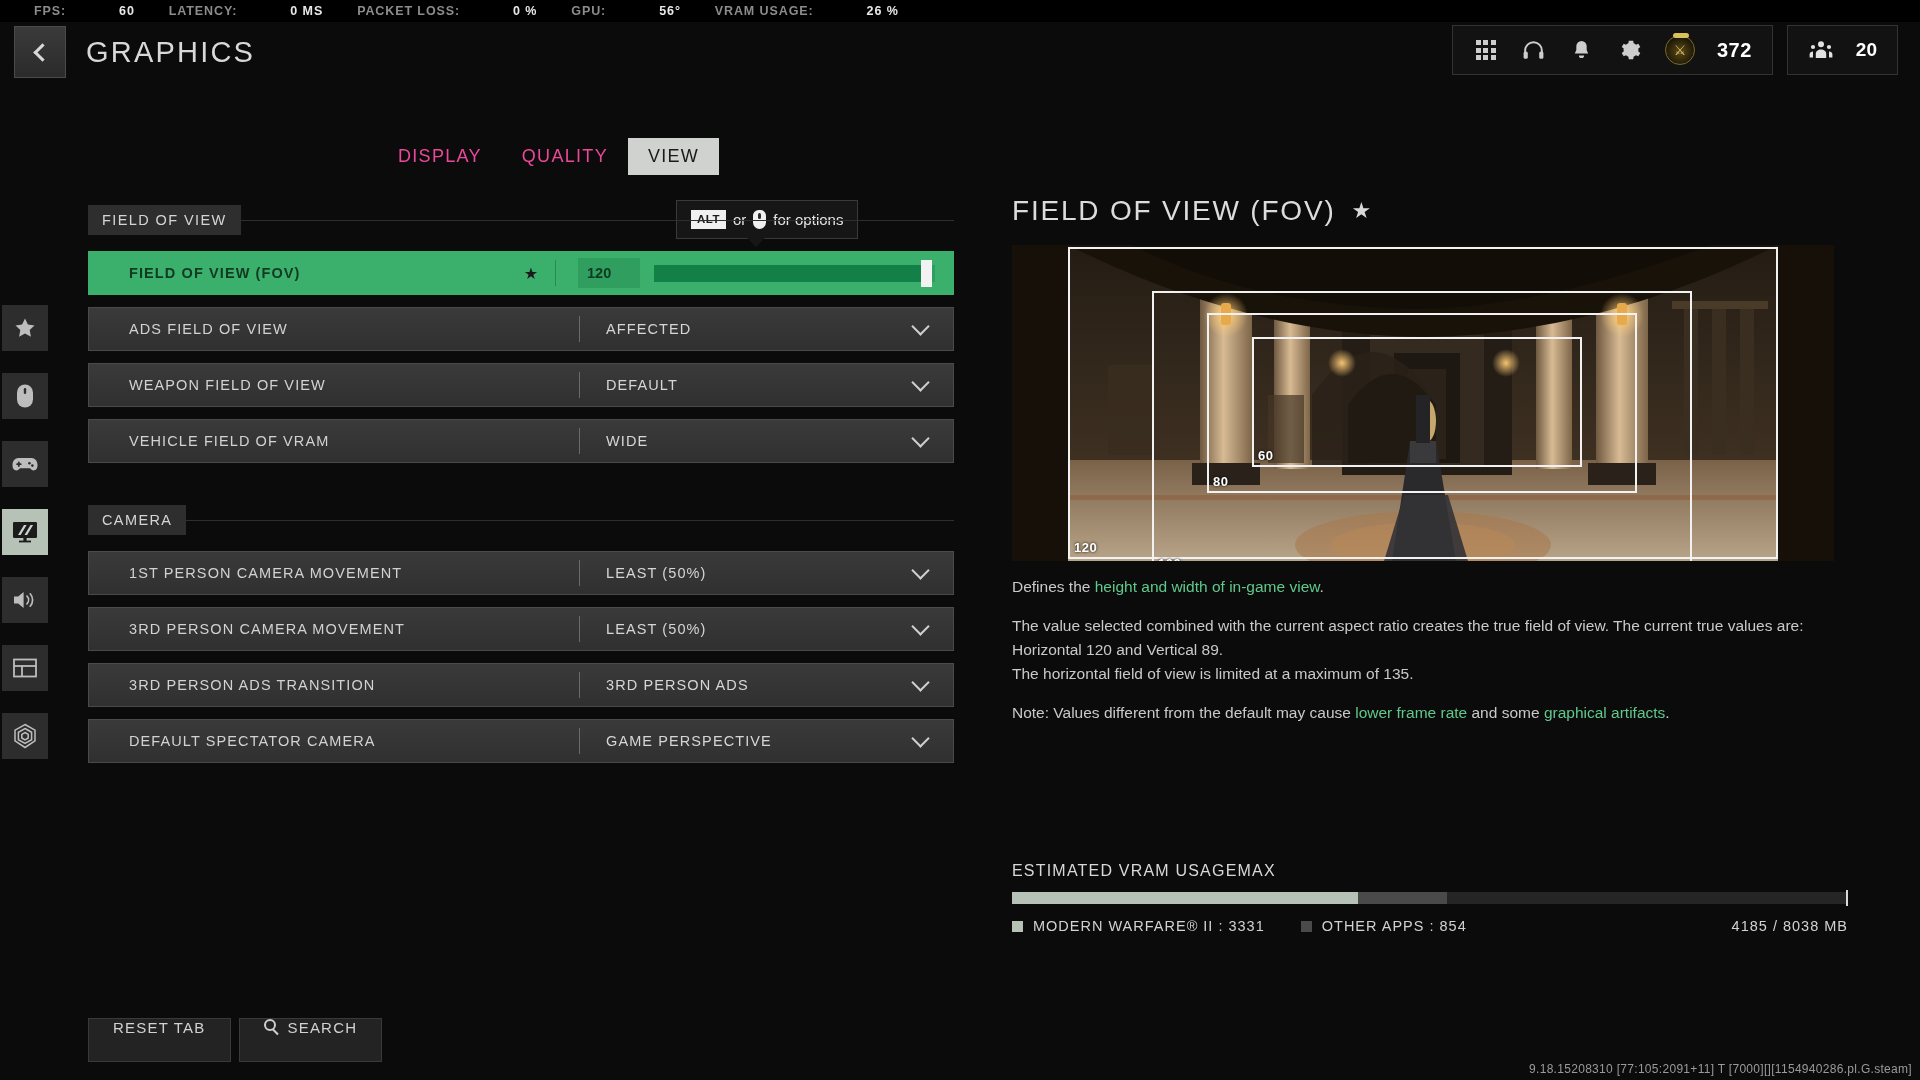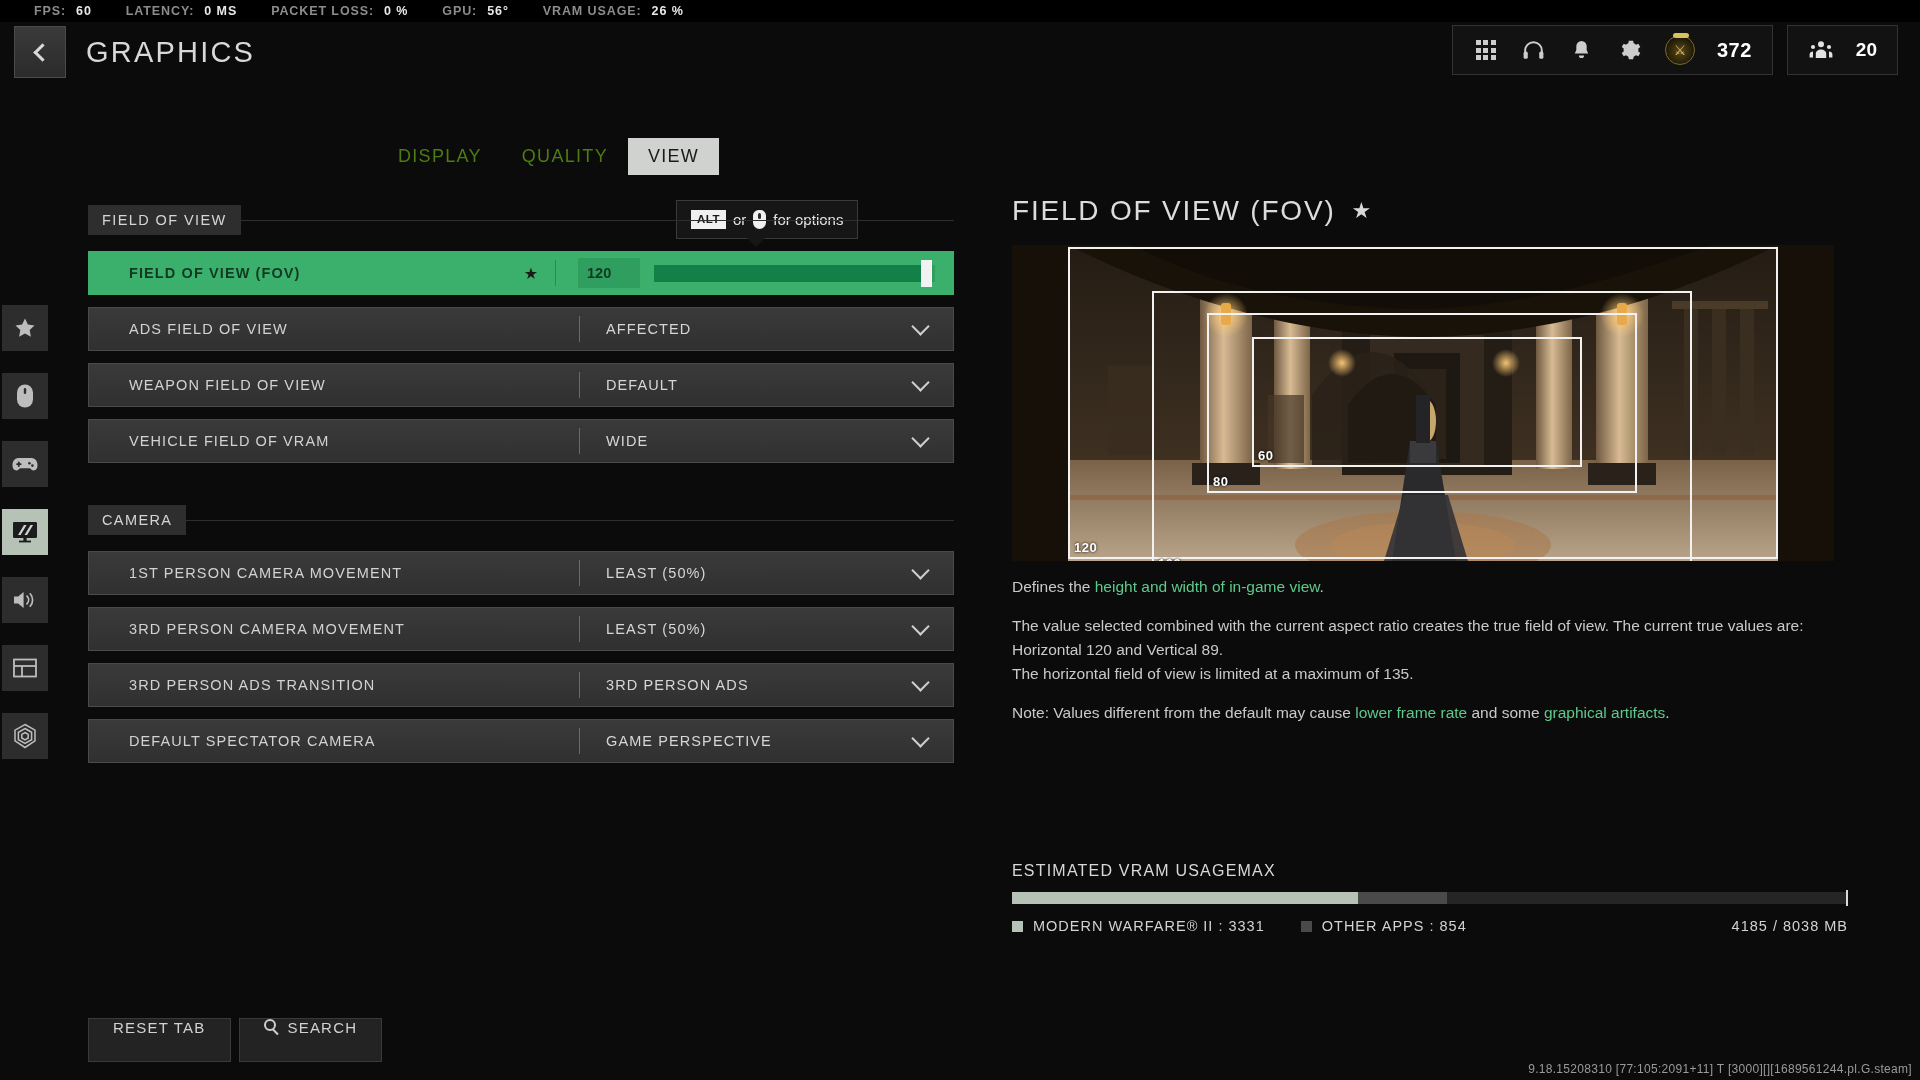--- a/index.html
+++ b/index.html
@@ -14,21 +14,21 @@
 
   
   .perfbar {
     position: absolute; top: 0; left: 0; width: 1920px; height: 22px;
     background: #000;
     display: flex; align-items: center;
     padding-left: 34px;
     font-size: 12.5px; letter-spacing: .9px;
     font-weight: bold;
   }
-  .perf-item { display: flex; align-items: center; margin-right: 34px; }
+  .perf-item { display: flex; align-items: center; margin-right: 34px; gap: 43px; }
   .perf-label { color: #8c8c8c; margin-right: 10px; }
   .perf-value { color: #e8e8e8; }
 
   
   .header {
     position: absolute; top: 22px; left: 0; width: 1920px; height: 62px;
   }
   .back-btn {
     position: absolute; left: 14px; top: 4px; width: 52px; height: 52px;
     background: linear-gradient(#3a3a3a,#2b2b2b);
@@ -79,21 +79,21 @@
   .rail-item.active { background: #b7c2b7; }
   .rail-item svg { display:block; }
 
   
   .tabs {
     position: absolute; top: 138px; left: 378px;
     display: flex; align-items: center; gap: 0;
   }
   .tab {
     padding: 8px 20px; font-size: 18px; letter-spacing: 1.3px;
-    color: #4d7c0f; cursor: pointer; background: transparent;
+    color: #ec4899; cursor: pointer; background: transparent;
   }
   .tab.active { background: #cfd2cf; color: #1a1a1a; }
 
   
   .settings { position: absolute; left: 88px; top: 205px; width: 866px; }
   .sec-head { display: flex; align-items: center; margin-bottom: 16px; }
   .sec-head-label {
     background: #2e2e2e; color: #d5d5d5; font-size: 14.5px; letter-spacing: 1.4px;
     padding: 7px 14px;
   }
@@ -578,13 +578,13 @@
 <div class="bottom">
   <div class="btm-btn">
     <span>RESET TAB</span>
   </div>
   <div class="btm-btn">
     <span class="mag"></span>
     <span>SEARCH</span>
   </div>
 </div>
 
-<div class="version">9.18.15208310 [77:105:2091+11] T [3000][][1689561244.pl.G.steam]</div>
+<div class="version">9.18.15208310 [77:105:2091+11] T [7000][][1154940286.pl.G.steam]</div>
 
 </body></html>

